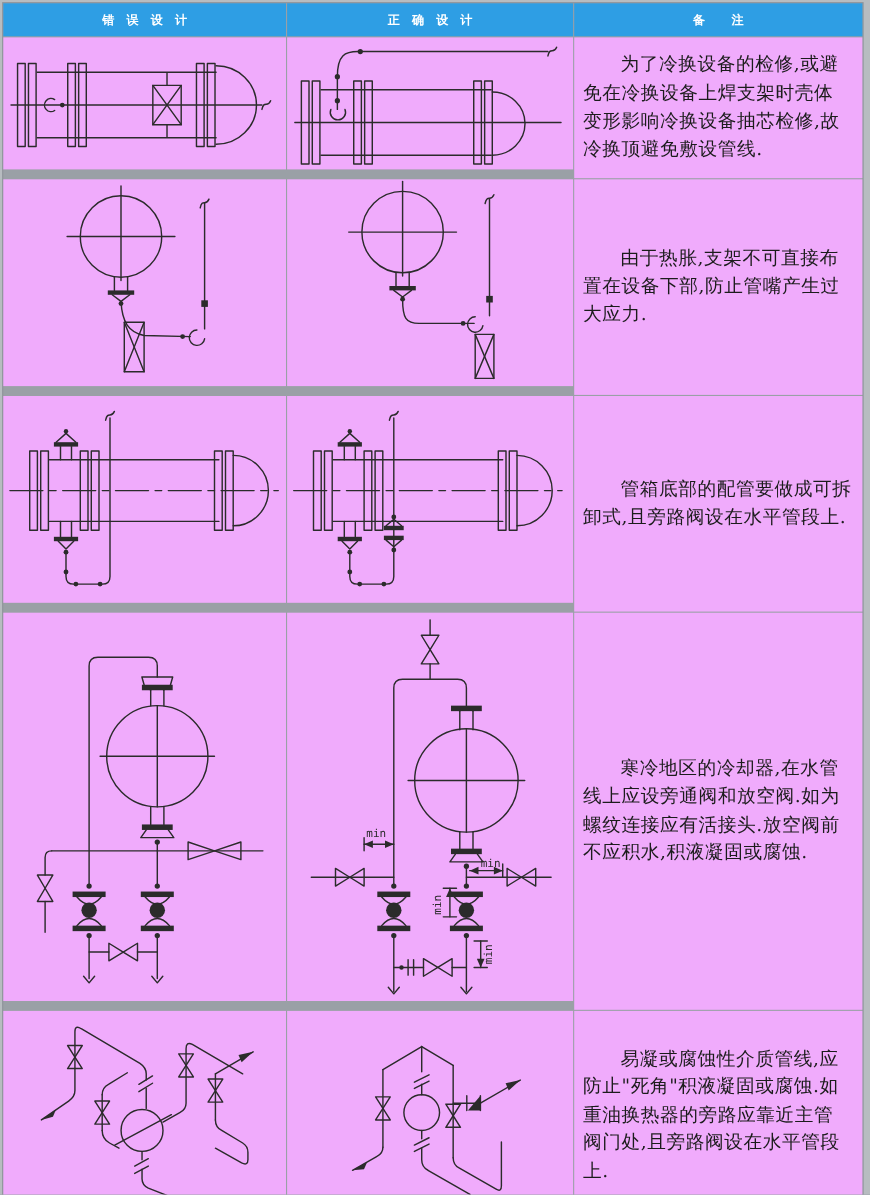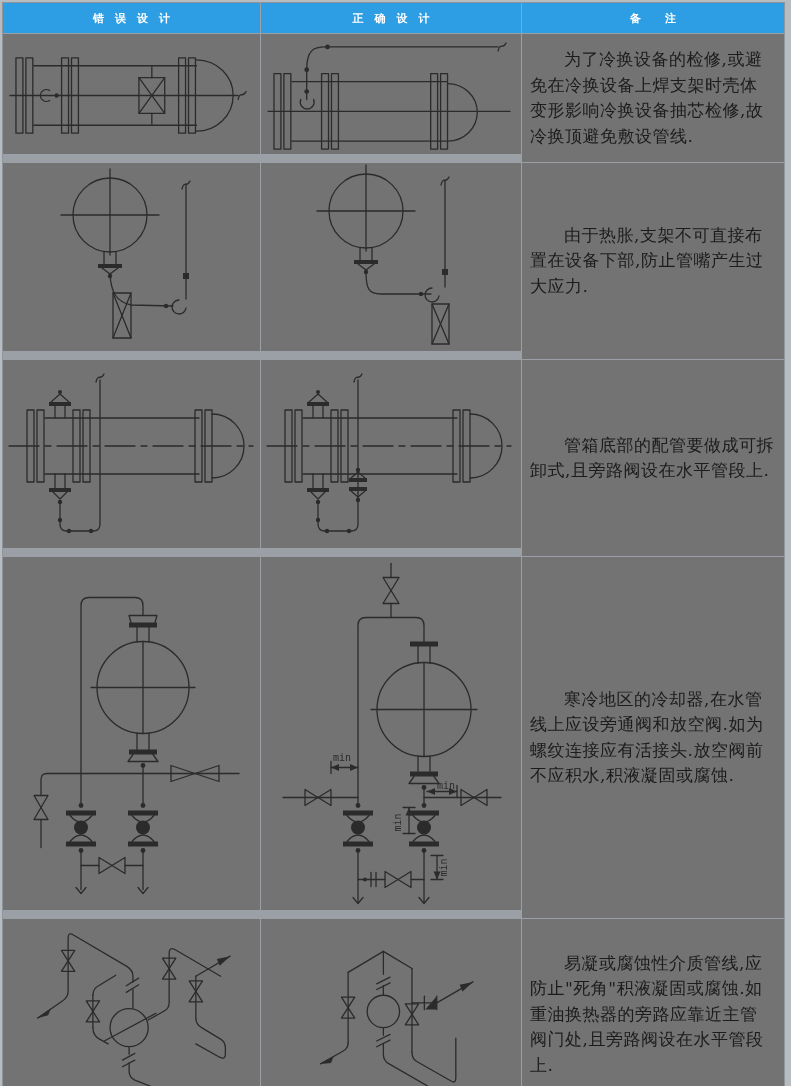--- a/index.html
+++ b/index.html
@@ -12,21 +12,21 @@
   .frame{
     position:absolute;left:2px;top:2px;width:783px;
   }
   .tbl{
     display:grid;
     grid-template-columns:257px 260px 262px;
     gap:1px;
     background:#9aa0a6;
     border:1px solid #8f959b;
   }
-  .cell{background:#737373;overflow:hidden;}
+  .cell{background:#f0abfc;overflow:hidden;}
   .hdr{
     background:#2e9ee4;color:#ffffff;
     display:flex;align-items:center;justify-content:center;
     font-weight:bold;font-size:11px;height:30px;
   }
   .hdr .sp1{letter-spacing:11px;padding-left:11px;}
   .hdr .sp2{letter-spacing:24px;padding-left:24px;}
   .diag{display:flex;align-items:center;justify-content:flex-end;}
   .h1{height:120px}.h2{height:188px}.h3{height:188px}.h4{height:353px}.h5{height:183px}
   .remark{display:flex;align-items:center;padding:4px 10px 4px 8px;}

